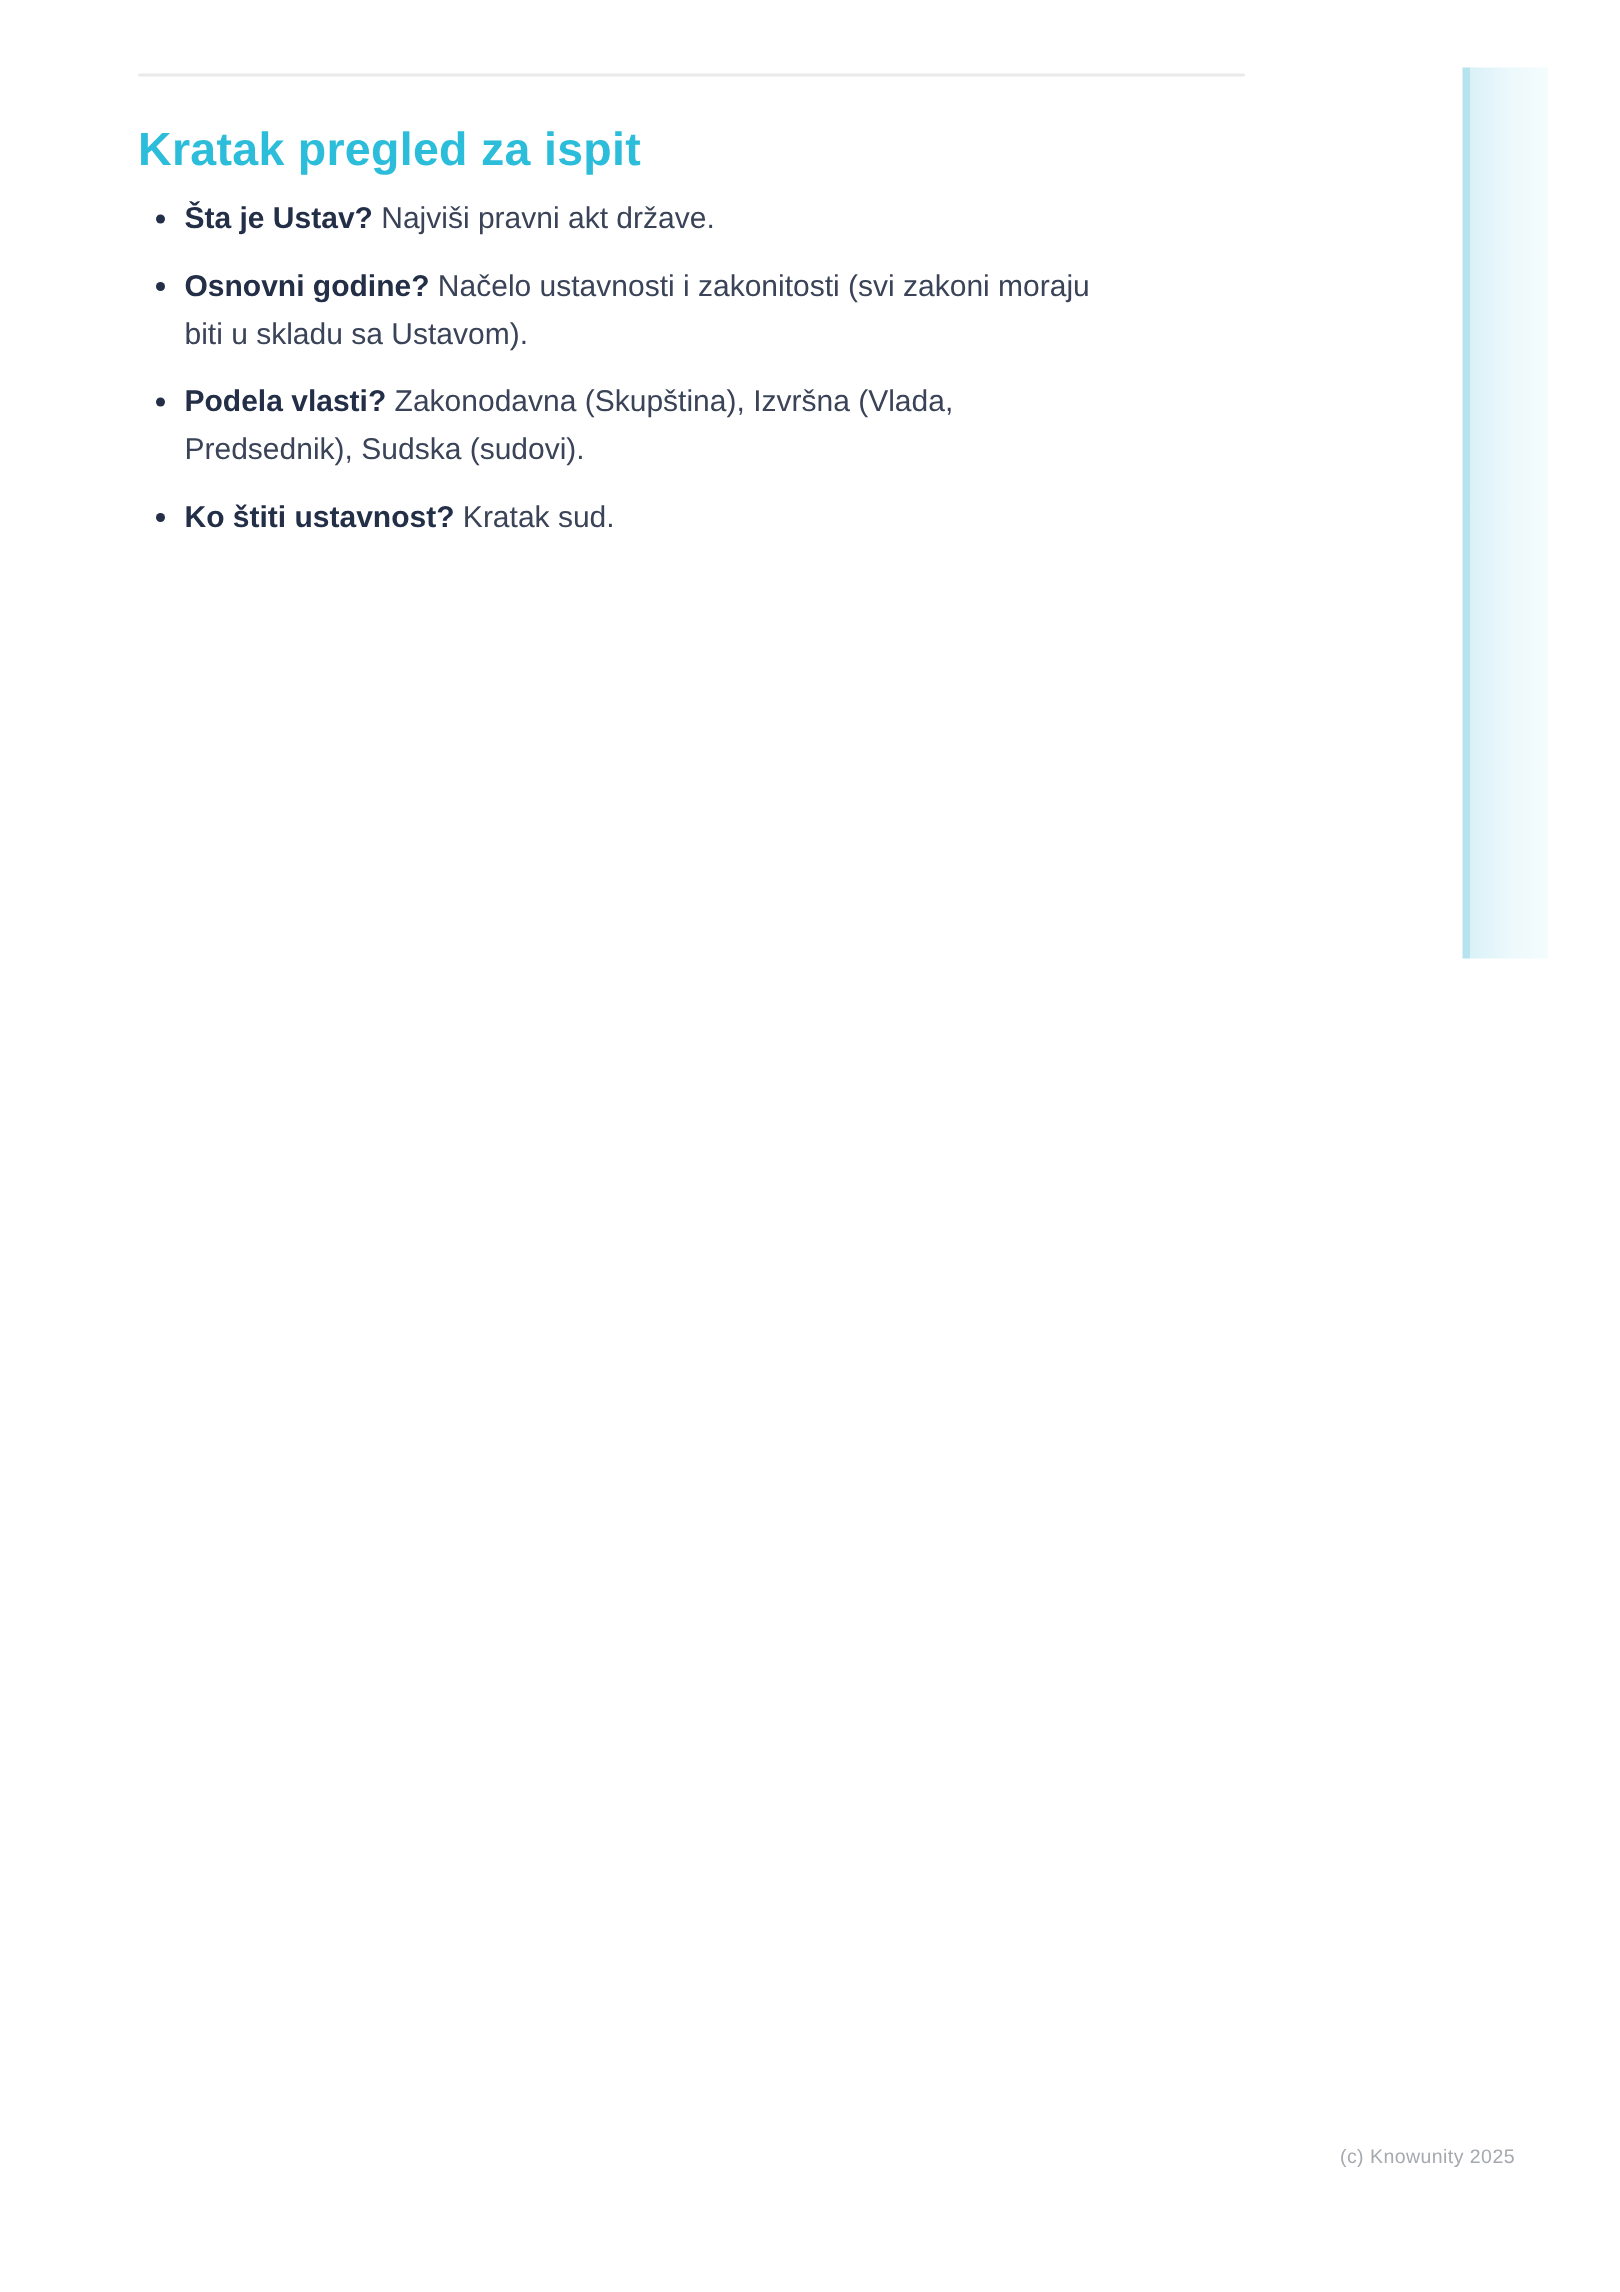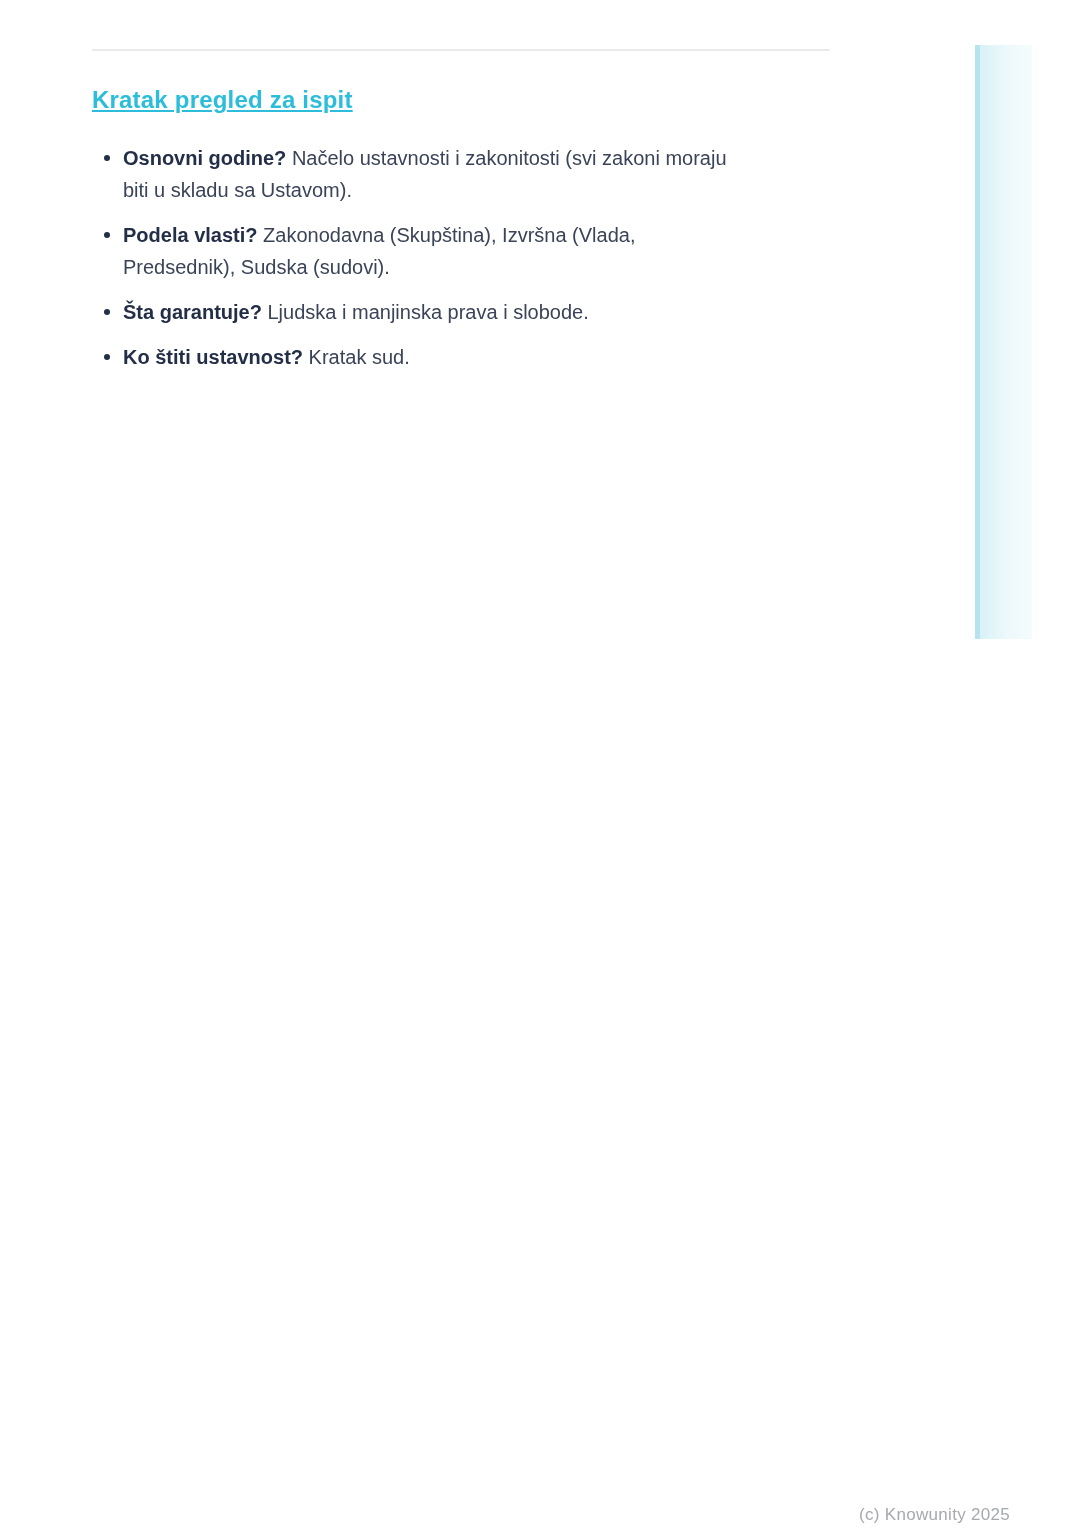--- a/index.html
+++ b/index.html
@@ -40,27 +40,26 @@
   }
 
   .content {
     position: absolute;
     left: 92px;
     top: 82px;
     width: 742px;
   }
 
   h1.section-title {
-    font-size: 24px;
+    font-size: 31px;
     line-height: 36px;
     font-weight: 700;
     letter-spacing: 0.2px;
     color: var(--accent, #2bbdda);
-    margin-bottom: 24px;
-    text-decoration: underline;
+    margin-bottom: 12px;
   }
 
   ul.overview-list {
     list-style: none;
   }
 
   ul.overview-list li {
     position: relative;
     padding-left: 31px;
     font-size: 20px;
@@ -84,56 +83,56 @@
     color: var(--text-bold, #232e47);
   }
 
   .item-answer {
     white-space: pre-line;
     color: var(--text-regular, #3a4357);
   }
 
   .copyright-footer {
     position: absolute;
-    top: 1505px;
+    top: 1430px;
     right: 70px;
-    font-size: 17px;
+    font-size: 13px;
     letter-spacing: 0.3px;
     color: var(--footer-text, #a6a9ae);
   }
 </style>
 </head>
 <body>
 
 <div class="page">
 
   <div class="top-divider"></div>
 
   <div class="edge-bar"></div>
 
   <div class="content">
     <h1 class="section-title">Kratak pregled za ispit</h1>
 
     <ul class="overview-list">
       <li>
         <span class="bullet-dot"></span>
+        <strong class="item-question">Šta je Ustav?</strong>
+        <span class="item-answer">Najviši pravni akt države.</span>
+      </li>
+      <li>
+        <span class="bullet-dot"></span>
         <strong class="item-question">Osnovni godine?</strong>
         <span class="item-answer">Načelo ustavnosti i zakonitosti (svi zakoni moraju
 biti u skladu sa Ustavom).</span>
       </li>
       <li>
         <span class="bullet-dot"></span>
         <strong class="item-question">Podela vlasti?</strong>
         <span class="item-answer">Zakonodavna (Skupština), Izvršna (Vlada,
 Predsednik), Sudska (sudovi).</span>
-      </li>
-      <li>
-        <span class="bullet-dot"></span>
-        <strong class="item-question">Šta garantuje?</strong>
-        <span class="item-answer">Ljudska i manjinska prava i slobode.</span>
       </li>
       <li>
         <span class="bullet-dot"></span>
         <strong class="item-question">Ko štiti ustavnost?</strong>
         <span class="item-answer">Kratak sud.</span>
       </li>
     </ul>
   </div>
 
   <div class="copyright-footer">(c) Knowunity 2025</div>

